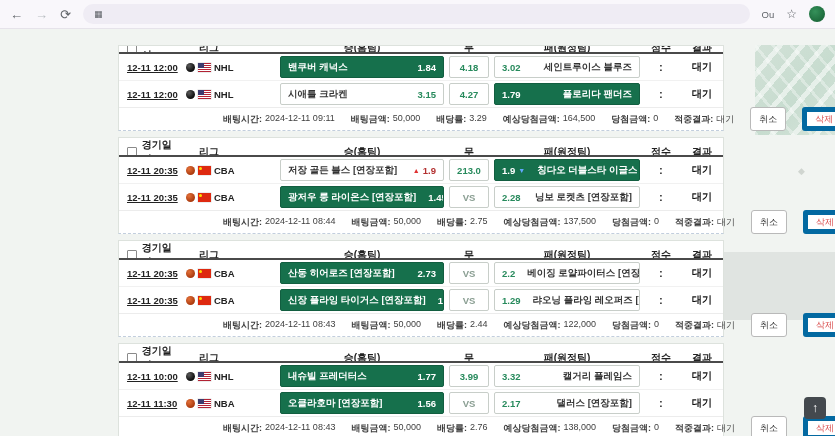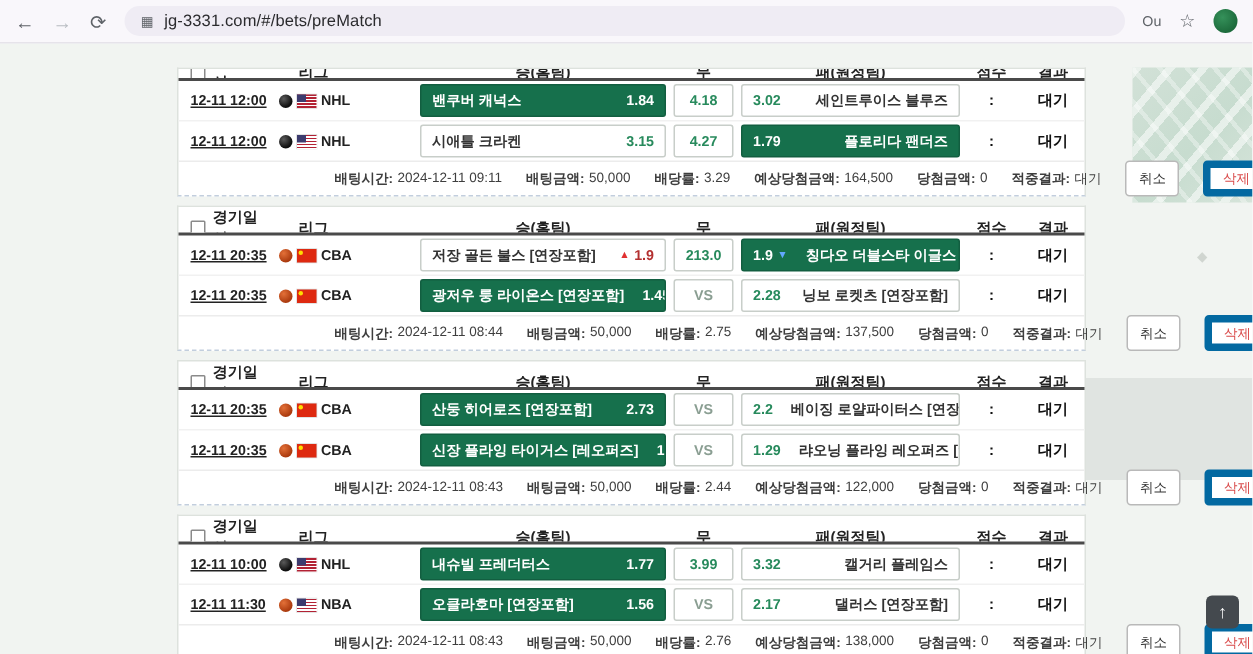--- a/index.html
+++ b/index.html
@@ -98,21 +98,20 @@
 <body>
 
 <div id="viewport">
 
   <div class="chrome-bar">
     <span class="nav-ic">←</span>
     <span class="nav-ic fwd">→</span>
     <span class="nav-ic">⟳</span>
     <div class="addr">
       <span class="site-ic">▦</span>
-      <span class="url">jg-3331.com/#/bets/preMatch</span>
     </div>
     <div class="chrome-right">
       <span class="tb-badge">Ou</span>
       <span class="star">☆</span>
       <span class="avatar"></span>
     </div>
   </div>
 
 
   <div class="band-leaf"></div>
@@ -350,21 +349,21 @@
       <div class="result">대기</div>
     </div>
     <div class="row">
       <div class="time">12-11 20:35</div>
       <div class="league">
         <span class="ball basketball"></span>
         <span class="flag cn"></span>
         <span>CBA</span>
       </div>
       <div class="box home sel">
-        <span class="nm">신장 플라잉 타이거스 [레오퍼즈]</span>
+        <span class="nm">신장 플라잉 타이거스 [연장포함]</span>
         <span class="odgrp">
               <span class="od">1.6</span>
             </span>
       </div>
       <div class="draw vs">VS</div>
       <div class="box away">
         <span class="odgrp">
               <span class="od">1.29</span>
             </span>
         <span class="nm">랴오닝 플라잉 레오퍼즈 [연장포함]</span>

